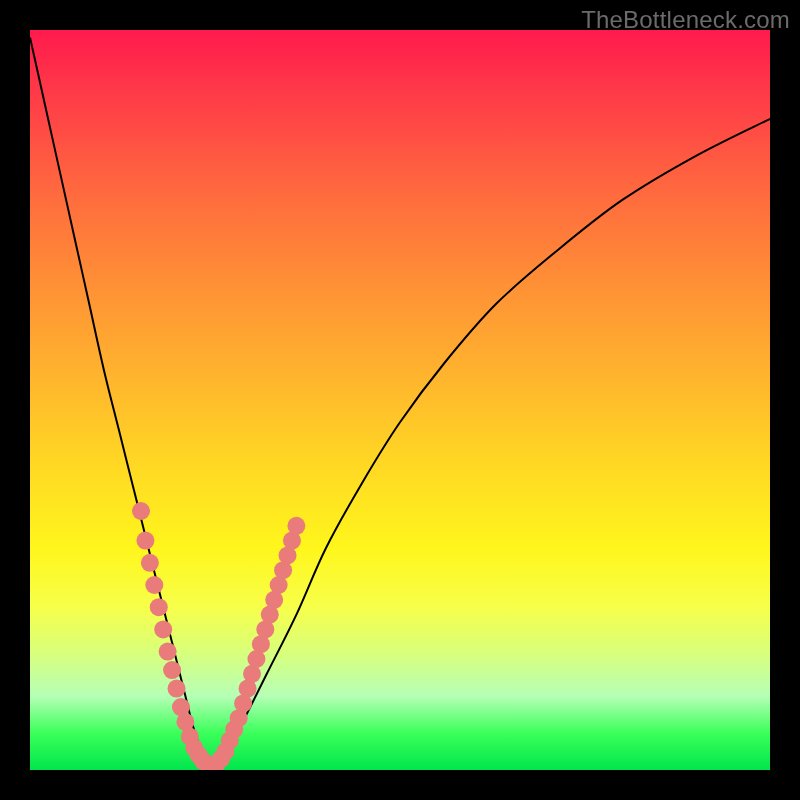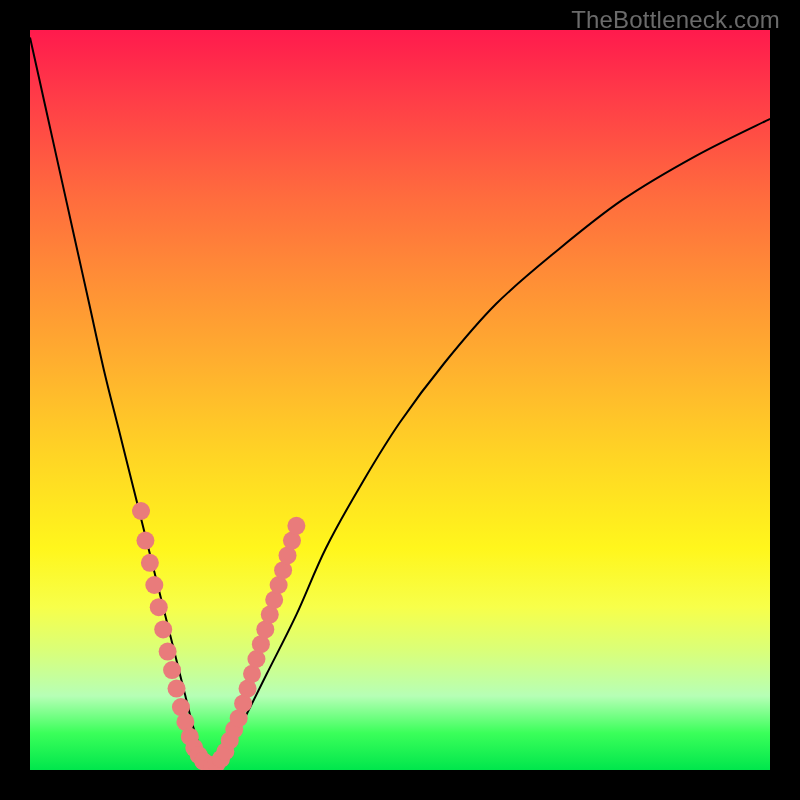--- a/index.html
+++ b/index.html
@@ -27,21 +27,21 @@
       #fff61c 70%,
       #f7ff4a 78%,
       #d9ff7a 84%,
       #b6ffb6 90%,
       #3bff5a 95%,
       #00e64c 100%);
   }
   .watermark {
     position: absolute;
     top: 6px;
-    right: 20px;
+    right: 10px;
     color: #6b6b6b;
     font-size: 24px;
     font-weight: 400;
     letter-spacing: 0.2px;
     user-select: none;
   }
   svg.plot {
     position: absolute;
     left: 0;
     top: 0;

